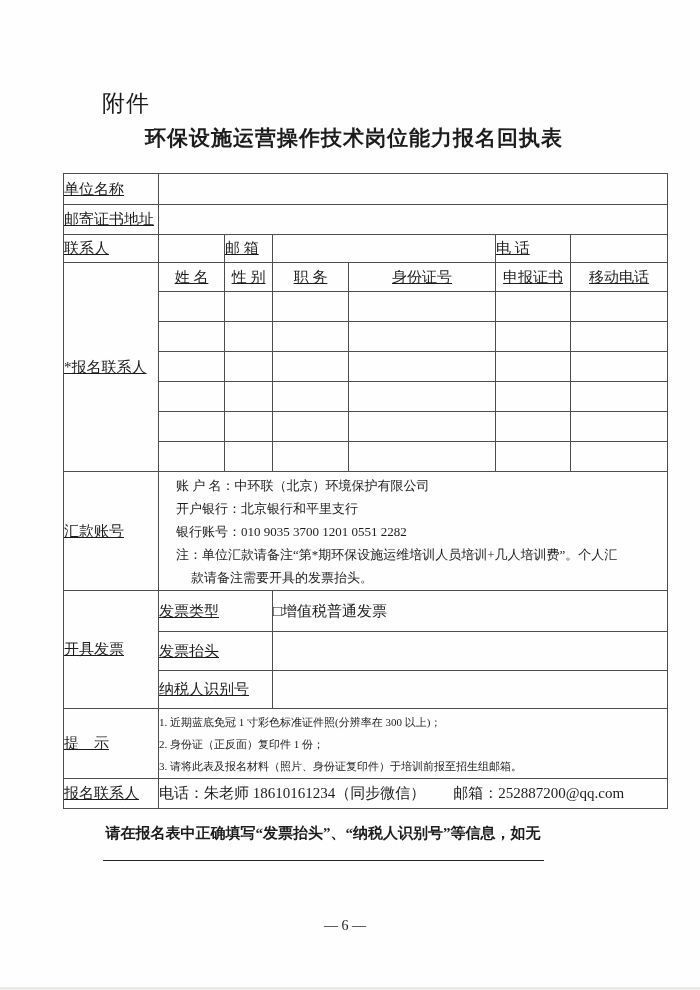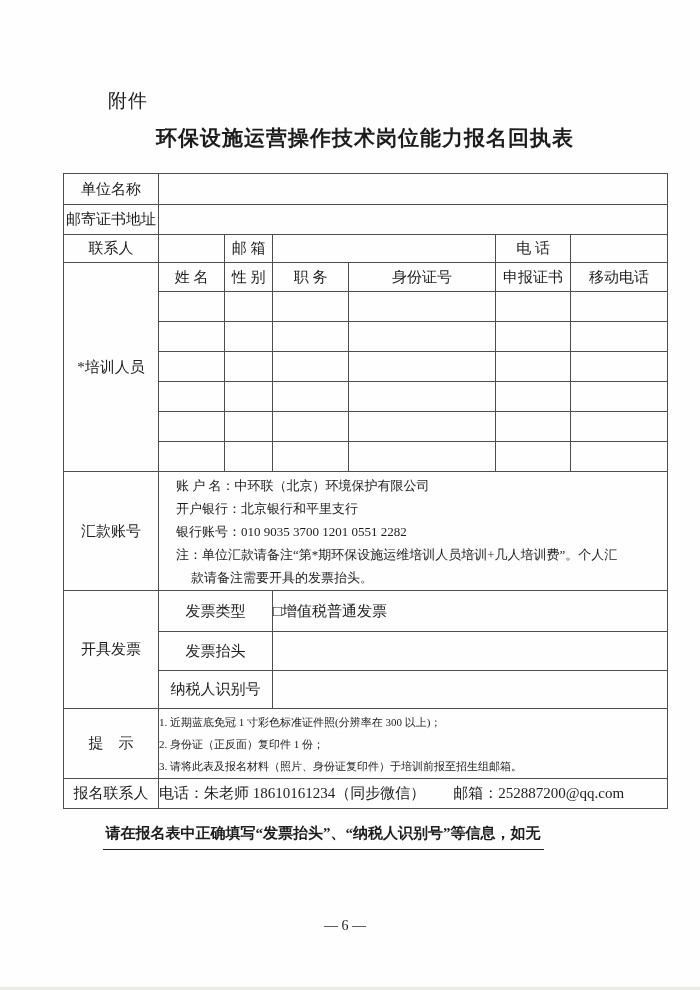--- a/index.html
+++ b/index.html
@@ -2,47 +2,47 @@
 <html><head>
 <meta charset="utf-8">
 <style>
   html,body{margin:0;padding:0;}
   body{
     width:700px;height:990px;background:#ffffff;position:relative;
     font-family:"Liberation Serif","DejaVu Serif",serif;
     color:#1c1c1c;overflow:hidden;
   }
   .page{position:absolute;inset:0;background:#fefefe;}
-  .attachment{position:absolute;left:108px;top:88px;font-size:19px;letter-spacing:1px;}
+  .attachment{position:absolute;left:102px;top:88px;font-size:23px;letter-spacing:1px;}
   .doc-title{
-    position:absolute;left:63px;top:124px;width:604px;margin:0;
+    position:absolute;left:52px;top:124px;width:604px;margin:0;
     text-align:center;font-size:21px;font-weight:bold;letter-spacing:1px;
   }
   table.form{
     position:absolute;left:63px;top:173px;width:604px;
     border-collapse:collapse;table-layout:fixed;
   }
   table.form td,table.form th{
     border:1px solid #4d4d4d;font-size:15px;font-weight:normal;
     vertical-align:middle;padding:0;overflow:hidden;
   }
-  .lbl{text-align:center;}
+  .lbl{text-decoration:underline;}
   .content{padding:3px 12px;text-align:left;}
   .remit-line{line-height:23px;white-space:nowrap;font-size:13px;margin-left:17px;}
   .remit-note2{padding-left:15px;}
   .tip-line{line-height:22px;white-space:nowrap;font-size:11px;}
   .invoice-value{padding-left:46px;text-align:left;}
   .contact-cell{padding:0 12px;white-space:nowrap;font-size:14.5px;}
   .contact-email{margin-left:28px;margin-top:36px;}
   .notice{
     position:absolute;left:63px;top:818px;width:520px;text-align:center;
     font-size:15px;font-weight:bold;line-height:30px;
   }
   .notice .uline{
-    display:inline-block;border-bottom:1.5px solid #222;padding:0 3px 1px 3px;
+    display:inline-block;border-bottom:1.5px solid #222;padding:0 3px 12px 3px;
   }
   .notice .uline.tail{padding-right:12px;}
   .page-number{
     position:absolute;left:0;top:918px;width:690px;text-align:center;font-size:14px;
   }
   .scan-edge{position:absolute;left:0;right:0;bottom:0;height:3px;background:#eceae7;}
 </style>
 </head>
 <body>
 
@@ -73,21 +73,21 @@
       </tr>
       <tr style="height:28px">
         <td class="lbl">联系人</td>
         <td></td>
         <td class="lbl">邮 箱</td>
         <td colspan="2"></td>
         <td class="lbl">电 话</td>
         <td></td>
       </tr>
       <tr style="height:29px">
-        <td class="lbl" rowspan="7">*培训人员</td>
+        <td class="lbl" rowspan="7">*报名联系人</td>
         <th class="lbl">姓 名</th>
         <th class="lbl">性 别</th>
         <th class="lbl">职 务</th>
         <th class="lbl">身份证号</th>
         <th class="lbl">申报证书</th>
         <th class="lbl">移动电话</th>
       </tr>
         <tr style="height: 30px;">
           <td></td>
           <td></td>

